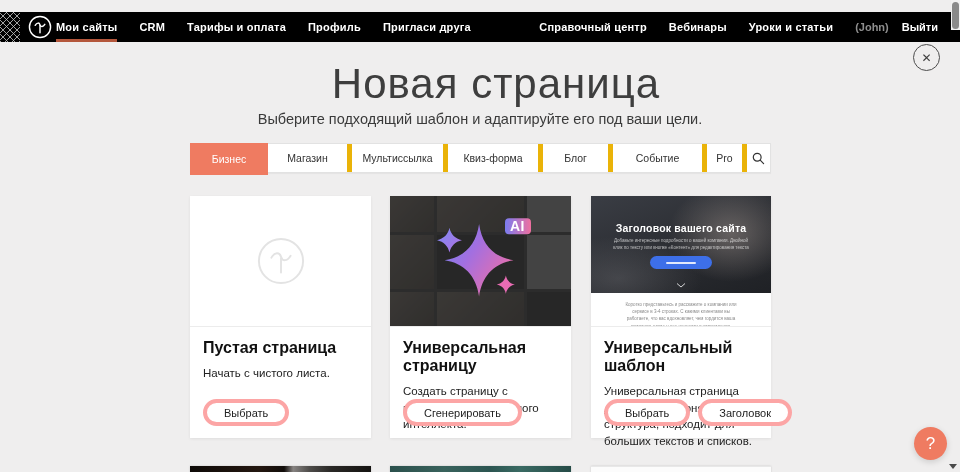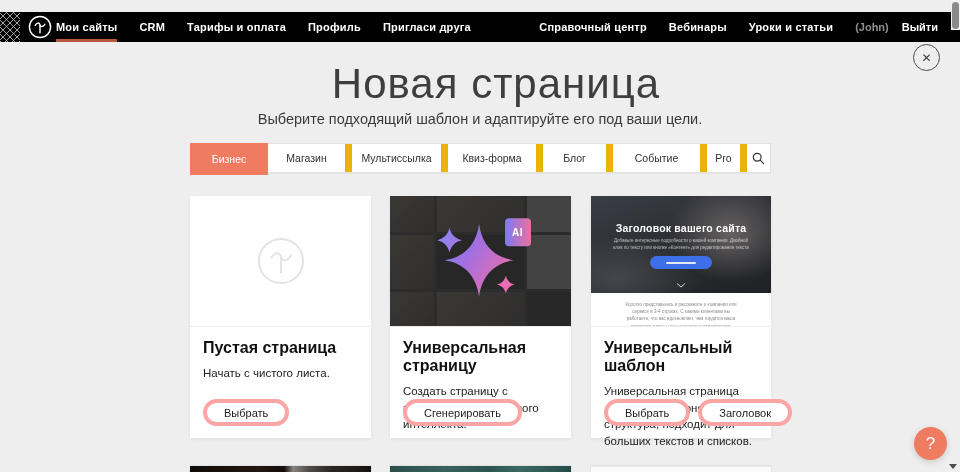--- a/index.html
+++ b/index.html
@@ -28,21 +28,21 @@
   .scrollbar-thumb { position:absolute; right:1px; top:2px; width:7px; height:27px; background:#8a8a8a; border-radius:4px; z-index:31; cursor:pointer; }
   .scroll-arrow { position:absolute; right:3px; bottom:3px; width:0; height:0; border-left:4px solid transparent; border-right:4px solid transparent; border-top:5px solid #4a4a4a; z-index:31; }
 
   
   .close-btn { position:absolute; left:913px; top:44px; width:27px; height:27px; border:1.5px solid #4d4d4d; border-radius:50%; display:flex; align-items:center; justify-content:center; color:#3c3c3c; font-size:12px; cursor:pointer; background:transparent; }
   .page-title { position:absolute; left:16px; top:60px; width:960px; text-align:center; font-size:42px; font-weight:300; color:#3e3e3e; letter-spacing:1px; }
   .page-subtitle { position:absolute; left:0; top:111px; width:960px; text-align:center; font-size:14.5px; font-weight:400; color:#3a3a3a; }
 
   
   .tabbar { position:absolute; left:190px; top:143px; width:581px; height:30px; display:flex; border:1px solid #e2e2e2; background:#fff; box-shadow:0 1px 1px rgba(0,0,0,.04); }
-  .tab { height:100%; display:flex; align-items:center; justify-content:center; font-size:10.5px; color:#333; background:#fff; border-right:7px solid #eab308; cursor:pointer; }
+  .tab { height:100%; display:flex; align-items:center; justify-content:center; font-size:10.5px; color:#333; background:#fff; border-right:5px solid #eab308; cursor:pointer; }
   .tab:last-child { border-right:none; }
   .tab.active { background:#ef7b61; color:#fff; margin:-1px 0 -1px -1px; height:32px; border-right:none; }
 
   
   .card { position:absolute; top:196px; width:181px; height:242px; background:#fff; box-shadow:0 1px 3px rgba(0,0,0,.07); }
   .card-img { position:relative; width:100%; height:131px; border-bottom:1px solid #ececec; overflow:hidden; }
   .card-body { position:relative; padding:12px 13px 0 13px; height:111px; }
   .card-title { font-size:16px; font-weight:700; color:#111; margin-bottom:8px; }
   .card-desc { font-size:11.5px; color:#222; line-height:1.45; }
   .card-actions { position:absolute; left:13px; bottom:12px; display:flex; gap:8px; }
@@ -53,21 +53,21 @@
 
   
   .ai-img { background:#3c3c3c; }
   .mosaic { position:absolute; inset:0; display:grid; grid-template-columns:44px 1fr 44px; grid-template-rows:36px 1fr 34px; gap:3px; padding:0; opacity:.55; }
   .mt { background:#565656; }
   .mt.photo { background:linear-gradient(135deg,#6e665e,#4a453f); }
   .mt.dark { background:#2e2e2e; }
   .mt.doc { background:#d8d8d8; opacity:.5; }
   .ai-dim { position:absolute; inset:0; background:rgba(25,25,25,.45); }
   .sparkle-wrap { position:absolute; left:50%; top:50%; transform:translate(-50%,-52%); width:96px; height:86px; }
-  .ai-badge { position:absolute; right:-2px; top:2px; width:26px; height:28px; border-radius:4px; background:linear-gradient(90deg,#7a7cf0,#ef6f9f); color:#fff; font-size:10px; font-weight:700; display:flex; align-items:center; justify-content:center; letter-spacing:.5px; }
+  .ai-badge { position:absolute; right:-2px; top:2px; width:26px; height:16px; border-radius:4px; background:linear-gradient(90deg,#7a7cf0,#ef6f9f); color:#fff; font-size:14px; font-weight:700; display:flex; align-items:center; justify-content:center; letter-spacing:.5px; }
 
   
   .hero { position:relative; width:100%; height:97px; background:
       radial-gradient(90px 70px at 78% 38%, rgba(150,140,135,.55), rgba(0,0,0,0) 70%),
       radial-gradient(120px 60px at 15% 85%, rgba(120,120,125,.35), rgba(0,0,0,0) 70%),
       linear-gradient(160deg,#3a3d44 0%,#2a2c31 55%,#1f2125 100%); overflow:hidden; }
   .hero-heading { position:absolute; left:0; top:26px; width:100%; text-align:center; color:#fff; font-size:10.5px; font-weight:700; letter-spacing:.2px; }
   .hero-subtext { position:absolute; left:18px; top:42px; width:144px; text-align:center; color:rgba(255,255,255,.65); font-size:4.5px; line-height:1.5; }
   .hero-cta { position:absolute; left:50%; top:60px; transform:translateX(-50%); width:62px; height:13px; border-radius:7px; background:#3d6fe8; display:flex; align-items:center; justify-content:center; }
   .hero-cta span { display:block; width:30px; height:2px; background:rgba(255,255,255,.85); border-radius:1px; }

